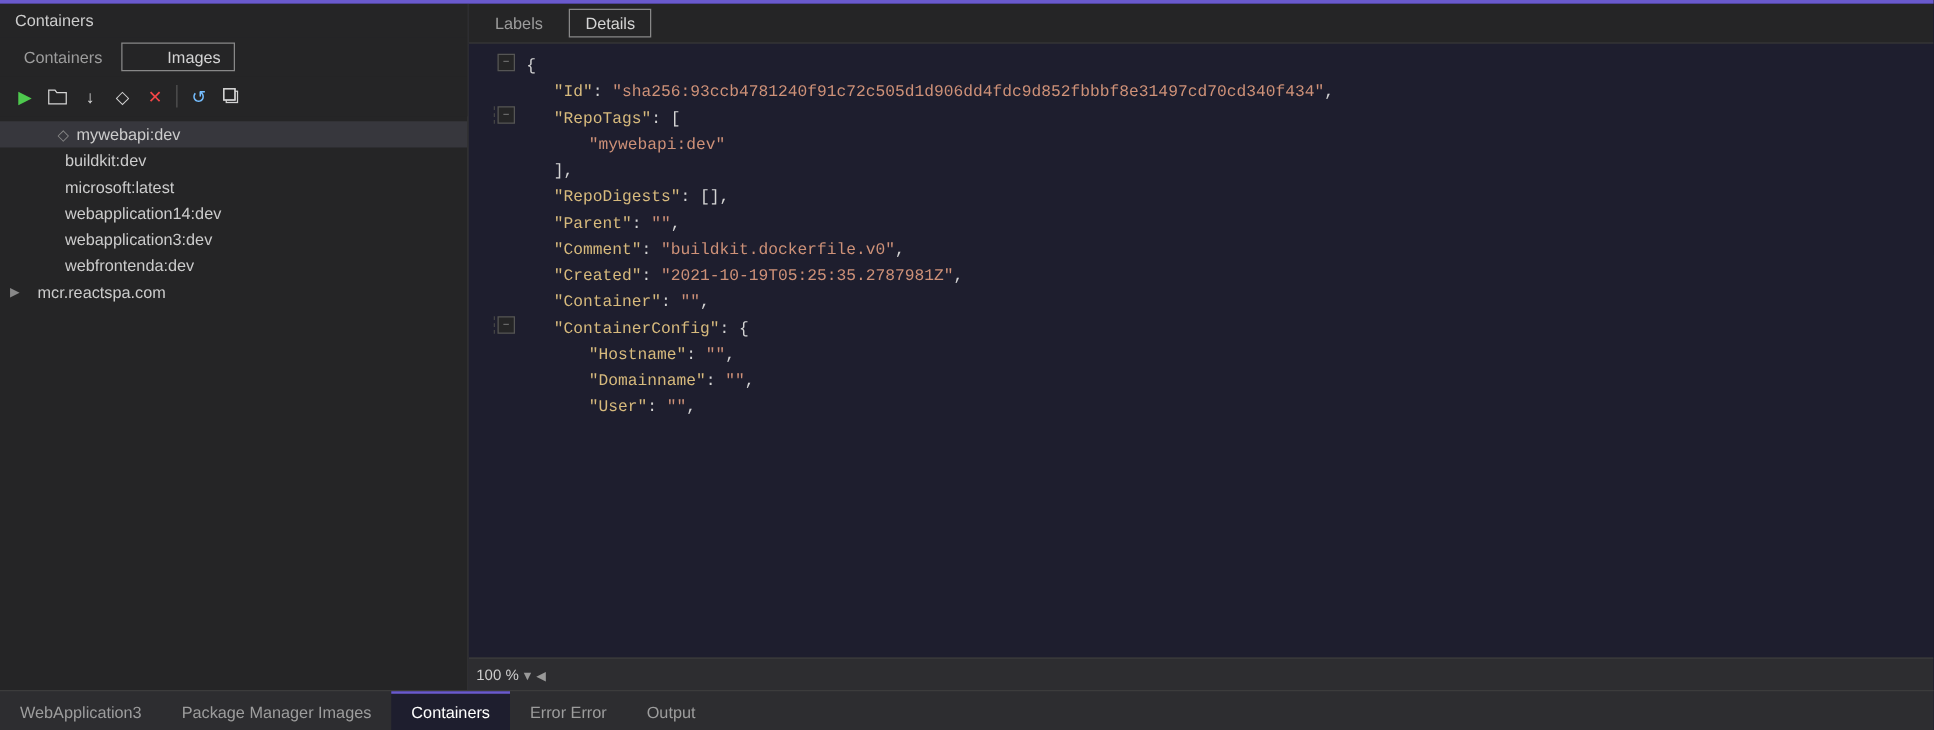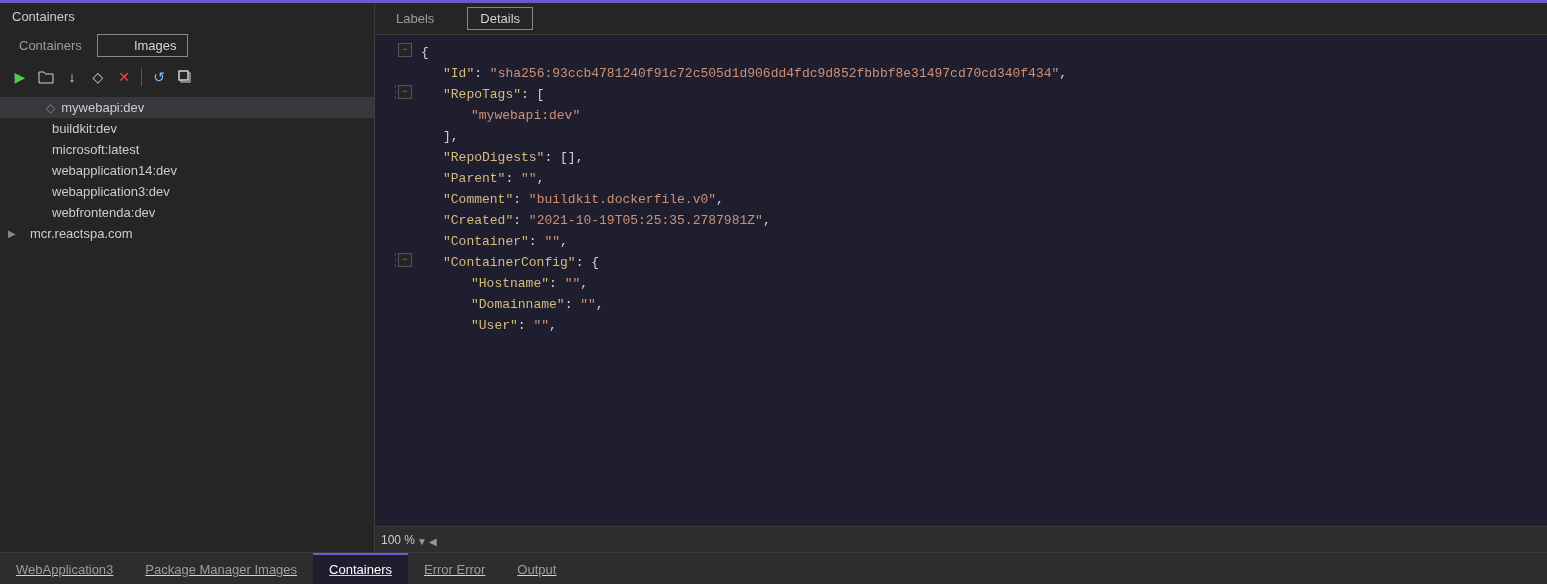--- a/index.html
+++ b/index.html
@@ -144,21 +144,21 @@
       flex: 1;
       display: flex;
       flex-direction: column;
       background: #1e1e2e;
       overflow: hidden;
     }
 
     .detail-tabs {
       display: flex;
       padding: 4px 8px;
-      gap: 20px;
+      gap: 8px;
       background: #252526;
       border-bottom: 1px solid #3c3c3c;
     }
 
     .detail-tab {
       padding: 3px 12px;
       font-size: 13px;
       font-family: 'Segoe UI', sans-serif;
       background: transparent;
       color: #9d9d9d;
@@ -221,21 +221,20 @@
     }
 
     
     .bottom-tabs {
       height: 32px;
       background: #2d2d30;
       display: flex;
       align-items: center;
       border-top: 1px solid #3c3c3c;
       flex-shrink: 0;
-      text-decoration: underline;
     }
 
     .bottom-tab {
       padding: 4px 16px;
       font-size: 13px;
       font-family: 'Segoe UI', sans-serif;
       color: #9d9d9d;
       cursor: pointer;
       height: 100%;
       display: flex;

